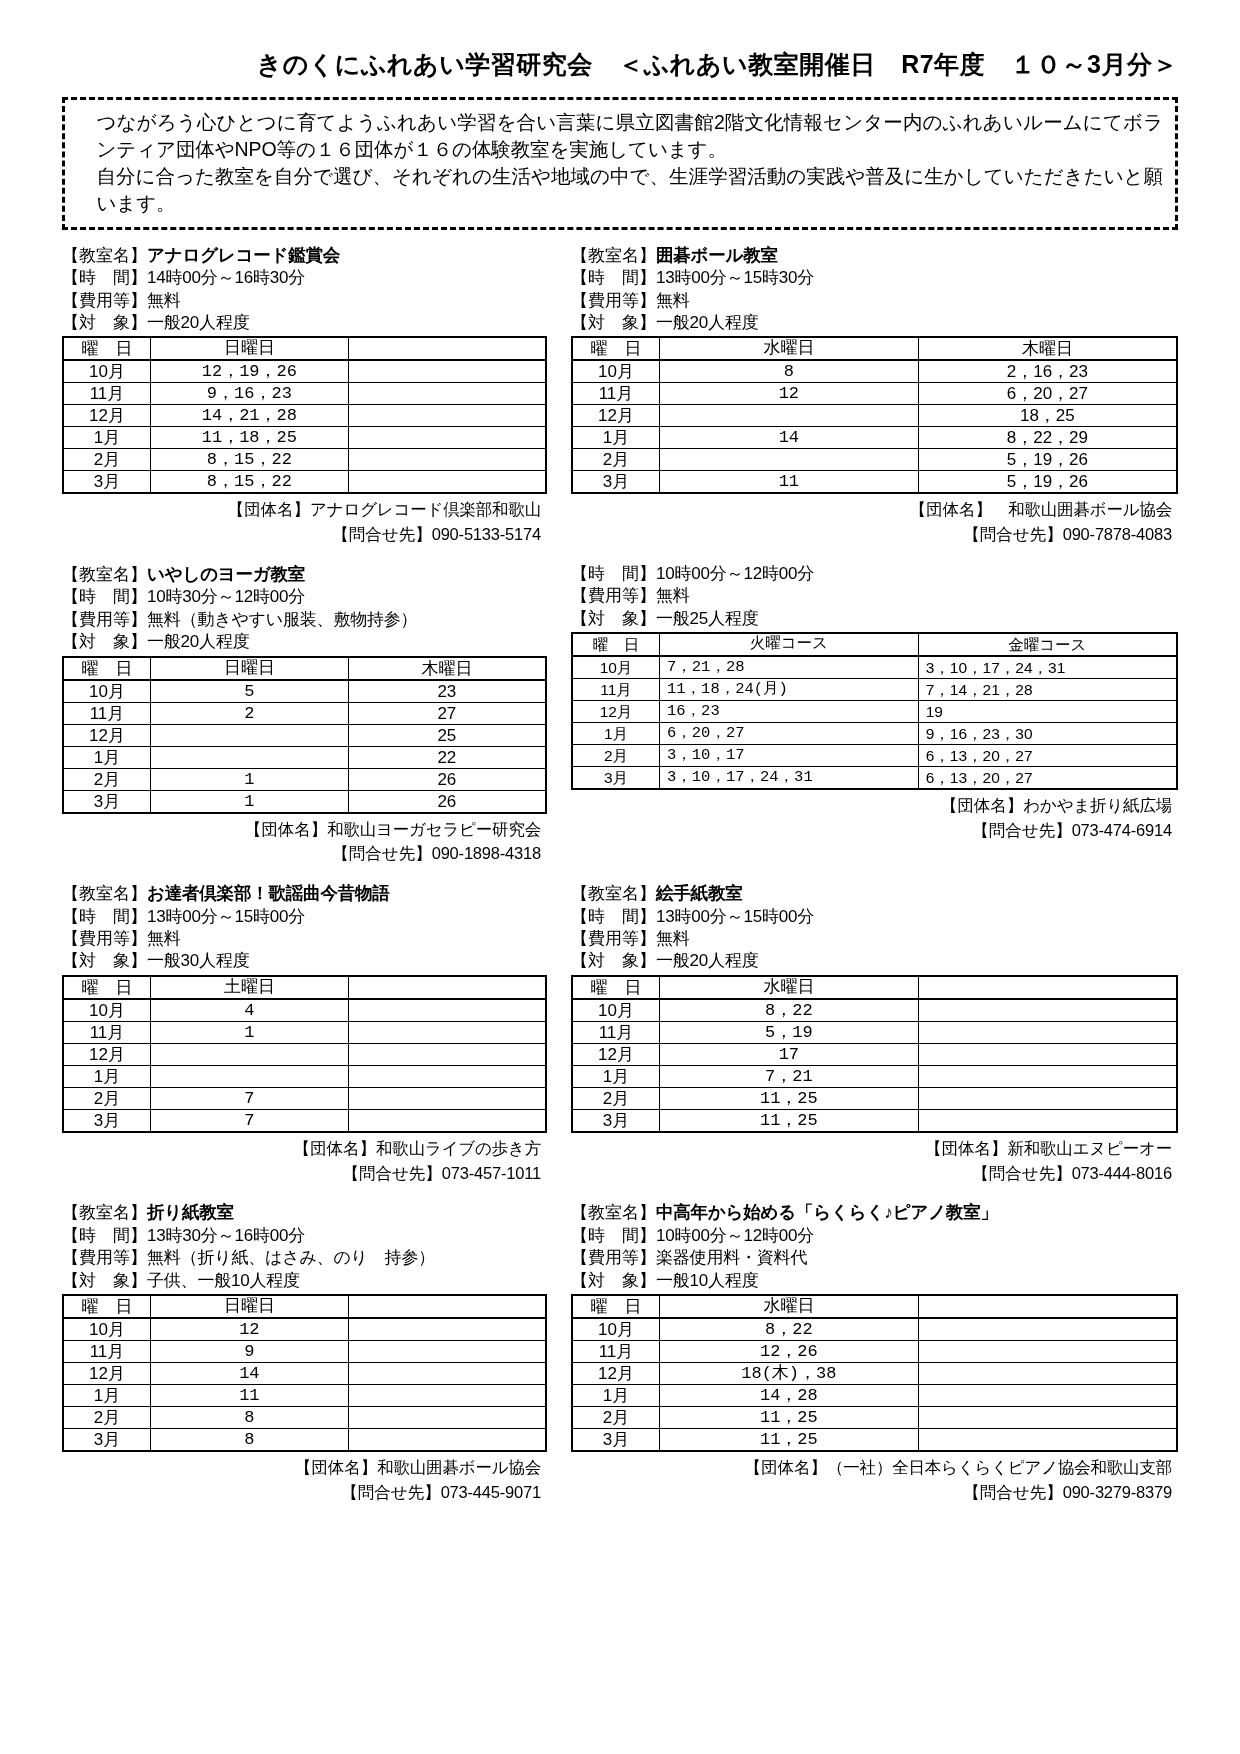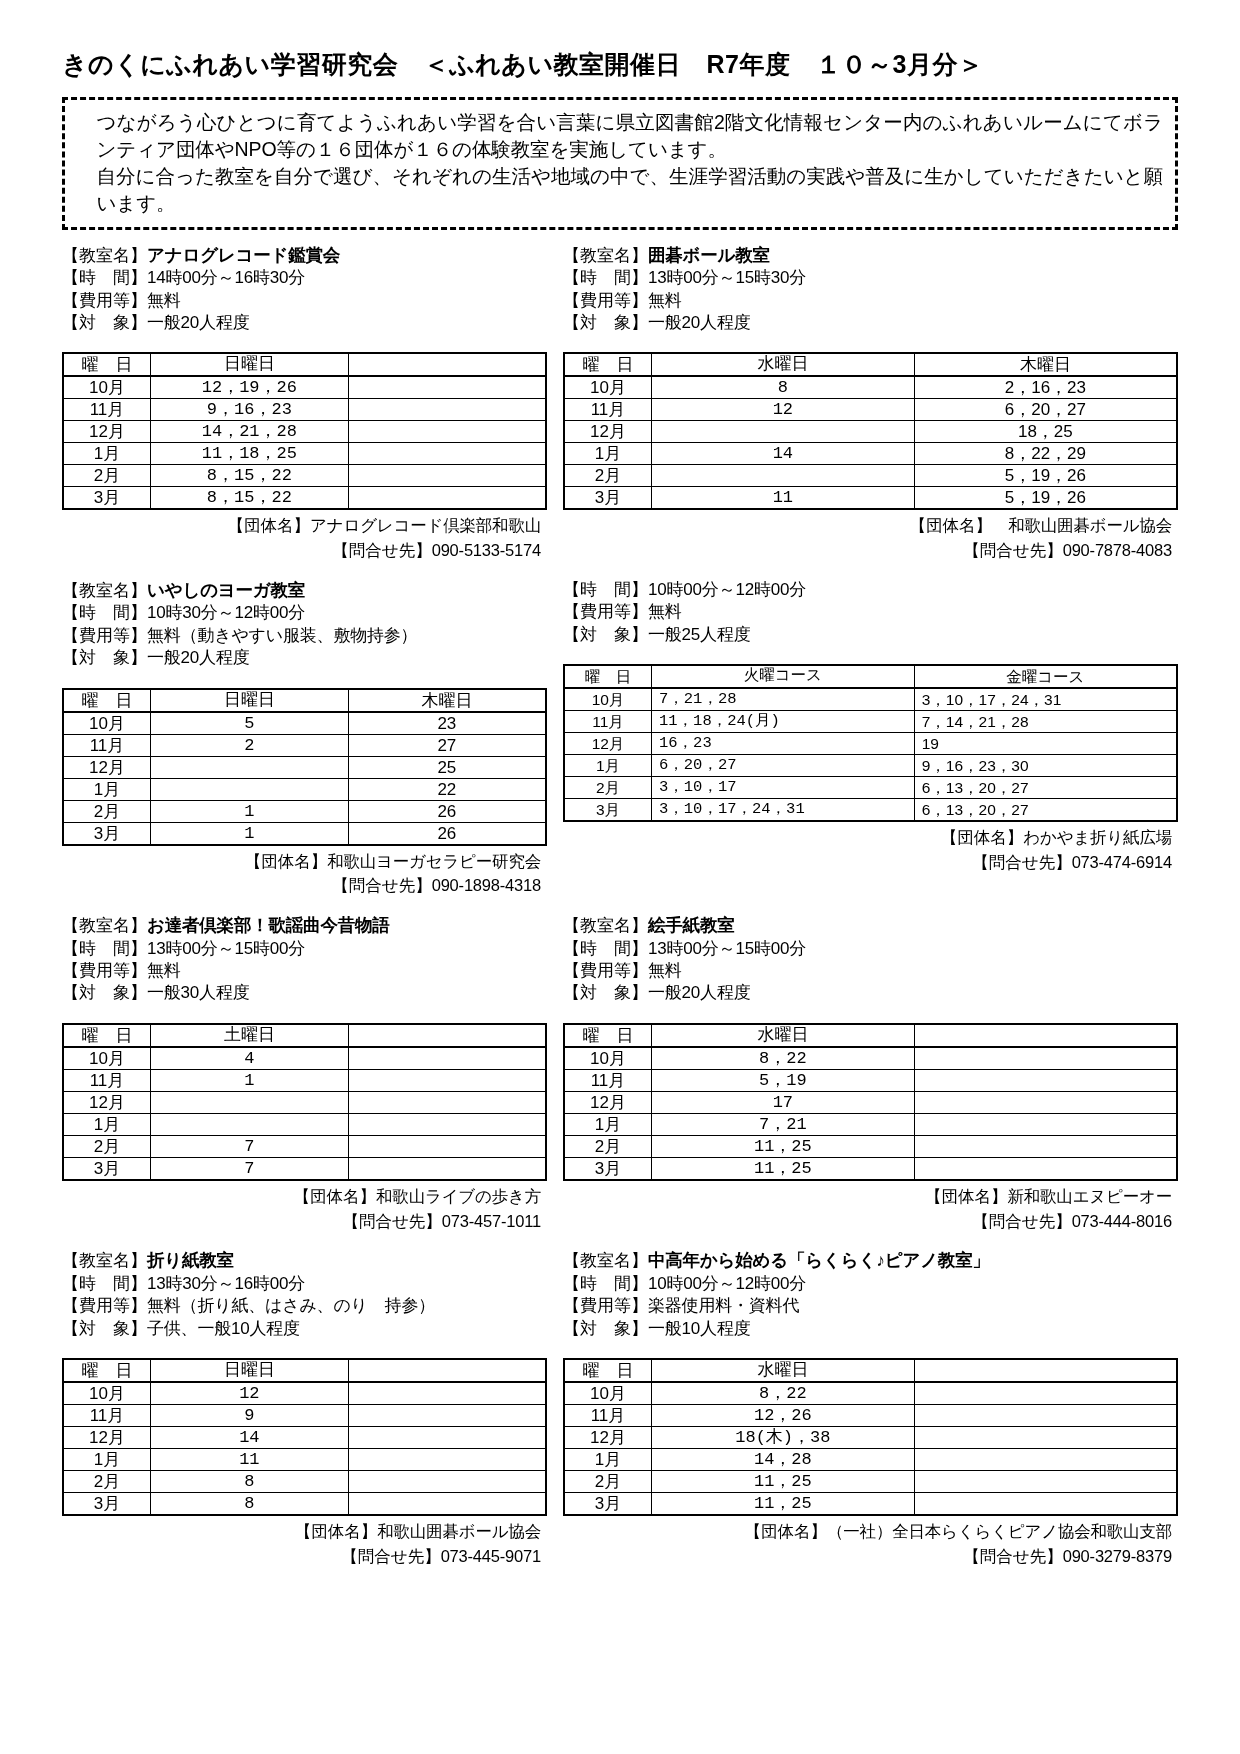--- a/index.html
+++ b/index.html
@@ -20,21 +20,21 @@
     height: 1754px;
     box-sizing: border-box;
     padding: 0 62px;
   }
 
   
   .doc-title {
     font-size: 25px;
     font-weight: bold;
     letter-spacing: 0.5px;
-    text-align: left;
+    text-align: right;
     padding-top: 48px;
     padding-bottom: 6px;
     white-space: pre;
   }
 
   
   .intro-box {
     border: 3px dashed #000;
     margin-top: 10px;
     padding: 9px 12px 10px 12px;
@@ -47,21 +47,21 @@
     letter-spacing: -0.1px;
     text-align: justify;
   }
   .intro-p + .intro-p { margin-top: 0; }
   .indent { padding-left: 1em; }
 
   
   .grid {
     display: grid;
     grid-template-columns: 485px 1fr;
-    column-gap: 16px;
+    column-gap: 24px;
     margin-top: 14px;
   }
   .block {
     margin-bottom: 16px;
   }
   .block-gap-lg { margin-bottom: 24px; }
 
   .meta-line {
     font-size: 17px;
     line-height: 1.32;
@@ -75,21 +75,21 @@
   }
   .cls-sub {
     font-weight: normal;
     font-size: 16px;
   }
 
   
   table.sched {
     border-collapse: collapse;
     width: 100%;
-    margin-top: 18px;
+    margin-top: 2px;
     table-layout: fixed;
     border: 2.5px solid #000;
   }
   table.sched td, table.sched th {
     border: 1px solid #000;
     font-size: 17px;
     font-weight: normal;
     height: 21px;
     line-height: 21px;
     padding: 0 4px;

